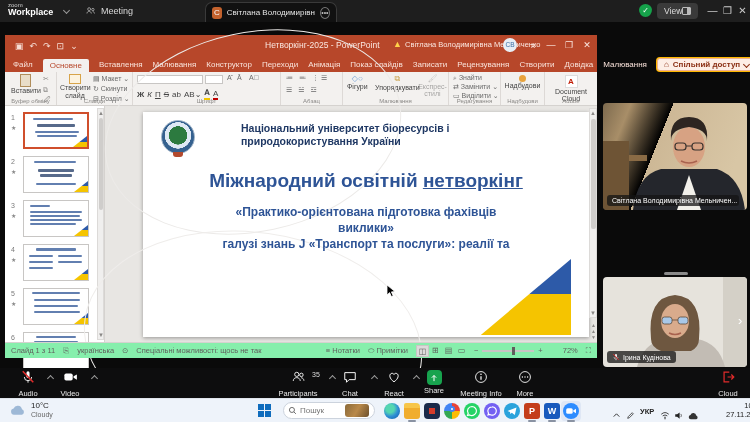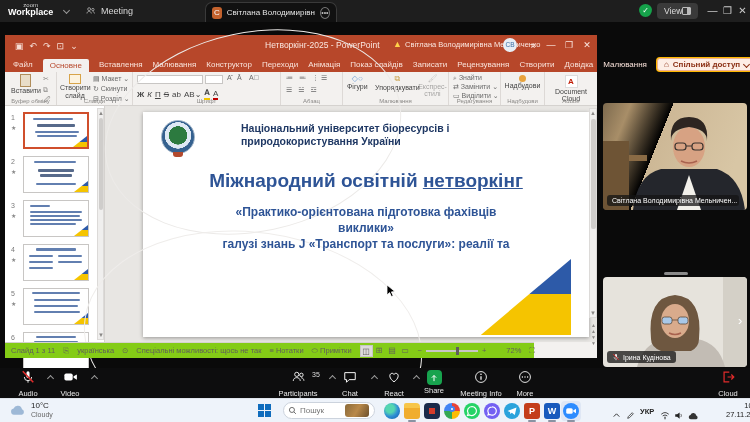--- a/index.html
+++ b/index.html
@@ -3,21 +3,21 @@
 <meta charset="utf-8">
 <style>
   *{margin:0;padding:0;box-sizing:border-box;font-family:"Liberation Sans",sans-serif;}
   html,body{background:#000;}
   #stage{position:relative;width:750px;height:422px;background:#0a0a0a;overflow:hidden;}
   .abs{position:absolute;}
   .flex{display:flex;align-items:center;}
 
   
   #ztitle{left:0;top:0;width:750px;height:22px;background:#1e1e1e;}
-  .zbrand{left:8px;top:2px;line-height:1;color:#fff;text-align:center;}
+  .zbrand{left:8px;top:2px;line-height:1;color:#fff;}
   .zbrand .t{font-size:6px;color:#cfcfcf;}
   .zbrand .b{font-size:9px;font-weight:bold;}
   .chev-d{width:5px;height:5px;border-right:1px solid #9a9a9a;border-bottom:1px solid #9a9a9a;transform:rotate(45deg);display:inline-block;}
   .ztab{color:#d8d8d8;font-size:9px;gap:5px;}
   #doctab{left:205px;top:2px;width:132px;height:20px;background:#111;border:1px solid #3a3a3a;border-bottom:none;border-radius:7px 7px 0 0;padding:0 6px;gap:5px;}
   #doctab .av{width:12px;height:12px;border-radius:3px;background:#c4622d;color:#fff;font-size:8px;display:flex;align-items:center;justify-content:center;}
   #doctab .nm{font-size:8px;color:#e4e4e4;white-space:nowrap;overflow:hidden;max-width:88px;}
   #doctab .dots{width:12px;height:12px;border:1px solid #777;border-radius:50%;color:#bbb;font-size:7px;line-height:10px;text-align:center;}
   .shield{width:13px;height:13px;border-radius:50% 50% 50% 50%/45% 45% 55% 55%;background:#15a24a;color:#fff;font-size:8px;line-height:13px;text-align:center;}
   #viewbtn{left:657px;top:3px;height:16px;background:#3a3a3a;border-radius:4px;color:#ddd;font-size:8.5px;padding:0 7px;gap:0;}
@@ -76,21 +76,21 @@
   .ssub{position:absolute;left:0;top:92px;width:100%;text-align:center;font-size:12px;font-weight:bold;color:#2e5496;line-height:1.35;}
   #curl{position:absolute;right:18px;bottom:2px;width:92px;height:76px;}
   #curl .flag{position:absolute;inset:0;background:linear-gradient(180deg,#2d5aa8 0 46%,#f5c400 46% 100%);clip-path:polygon(100% 0,100% 100%,2% 100%);}
   #curl .fold{position:absolute;inset:0;background:linear-gradient(135deg,#ffffff 55%,#e9e9e9 70%,#bfbfbf 78%,#f7f7f7 84%);clip-path:polygon(0 0,97% 0,0 97%);}
   #cursor{position:absolute;left:243px;top:172px;}
 
   
   .navbtn{position:absolute;left:585px;width:7px;text-align:center;font-size:5px;color:#8a8886;}
 
   
-  #pstatus{left:0;top:307px;width:529px;height:16px;background:#84cc16;border-top:1px solid #d5d2cf;color:#605e5c;font-size:7.5px;}
+  #pstatus{left:0;top:307px;width:592px;height:16px;background:#86efac;border-top:1px solid #d5d2cf;color:#605e5c;font-size:7.5px;}
   #pstatus .it{margin-right:8px;white-space:nowrap;}
   .viewico{width:13px;height:12px;text-align:center;font-size:8px;line-height:12px;color:#605e5c;}
   .viewico.sel{background:#dcdada;border:1px solid #c8c6c4;}
   #zslider{width:52px;height:2px;background:#c8c6c4;position:relative;margin:0 4px;}
   #zslider .hnd{position:absolute;left:30px;top:-3px;width:3px;height:8px;background:#605e5c;}
 
   
   .vtile{background:#1a1a1a;border-radius:4px;overflow:hidden;}
   .vname{position:absolute;left:4px;bottom:4px;background:rgba(20,20,20,.75);color:#fff;font-size:7px;padding:2px 5px;border-radius:3px;white-space:nowrap;display:flex;gap:3px;align-items:center;max-width:132px;overflow:hidden;}
   .handle{position:absolute;width:24px;height:3px;background:#8a8a8a;border-radius:2px;}

